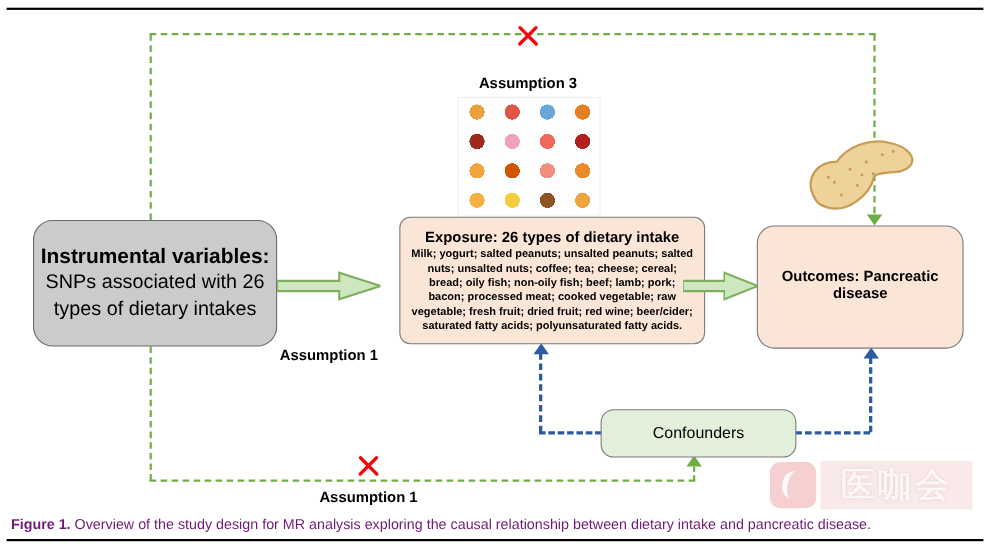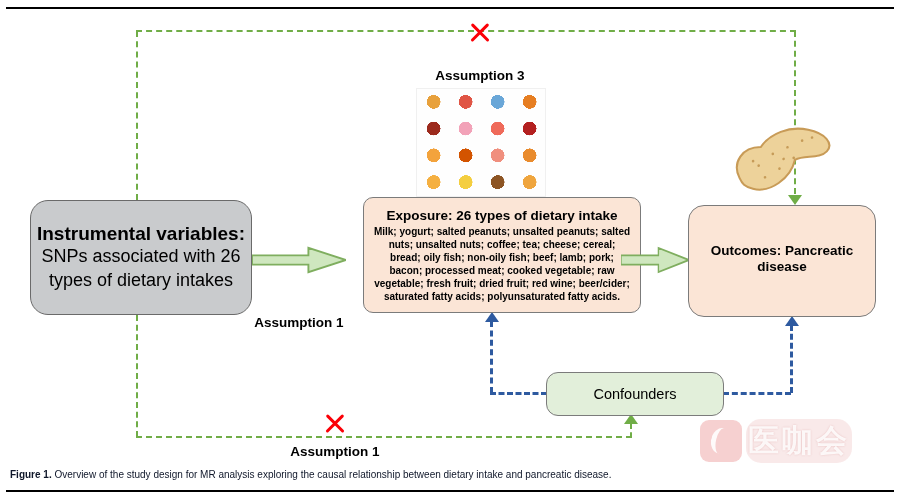--- a/index.html
+++ b/index.html
@@ -93,31 +93,31 @@
       radial-gradient(circle 11px at 63% 87%, #8d5524 62%, transparent 63%),
       radial-gradient(circle 11px at 88% 87%, #efa53e 62%, transparent 63%);
   }
 
   
   .pancreas{position:absolute;left:728px;top:122px;width:112px;height:82px;z-index:2;transform:rotate(-6deg);}
   .pancreas svg{display:block;width:100%;height:100%;}
 
   
   .caption{position:absolute;left:10px;top:469px;width:882px;z-index:3;
-           font-size:10px;color:#0f172a;}
+           font-size:13px;color:#701a75;}
   .cap-label{font-weight:bold;}
 
   
   .watermark{position:absolute;left:700px;top:419px;z-index:5;display:flex;align-items:center;gap:4px;opacity:0.55;}
   .wm-logo{width:42px;height:42px;border-radius:9px;background:rgba(226,99,99,0.55);
            display:flex;align-items:center;justify-content:center;position:relative;}
   .wm-logo::before{content:"";width:16px;height:26px;border-left:5px solid rgba(255,255,255,0.9);
            border-radius:50%;transform:rotate(12deg);}
   .wm-text{font-size:31px;font-weight:bold;letter-spacing:3px;color:rgba(255,255,255,0.88);
-           background:rgba(222,135,135,0.32);padding:1px 2px;border-radius:15px;
+           background:rgba(222,135,135,0.32);padding:1px 18px;border-radius:0;
            text-shadow:0 0 2px rgba(195,85,85,0.65);}
 </style>
 </head>
 <body>
 
 <div class="figure">
 
   <div class="rule top"></div>
   <div class="rule bottom"></div>
 

